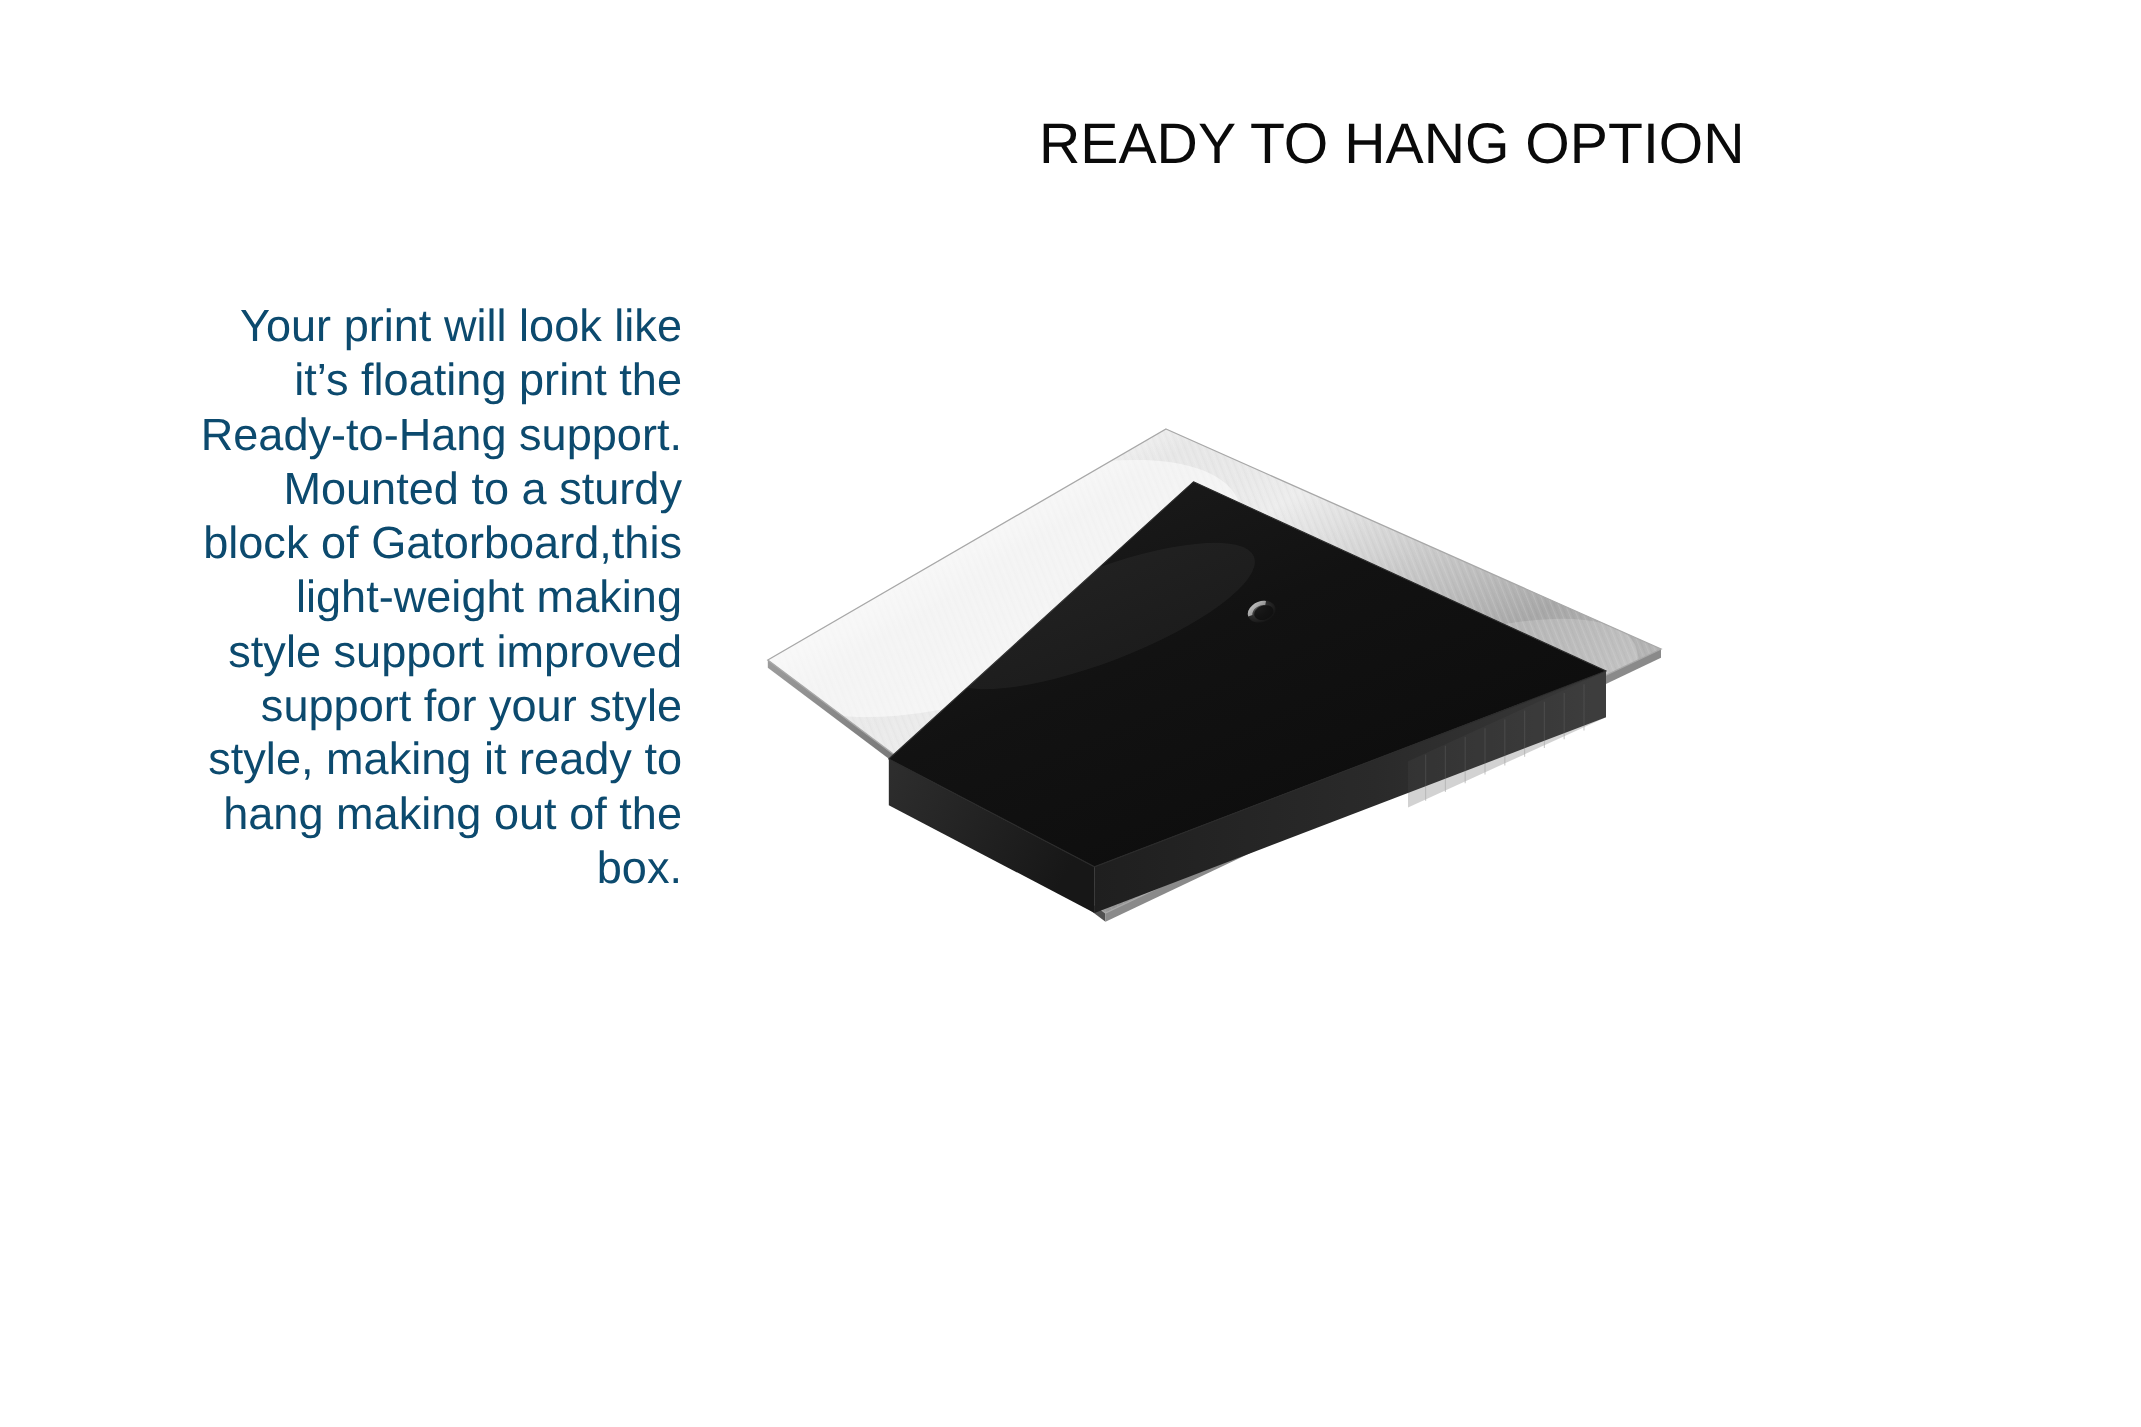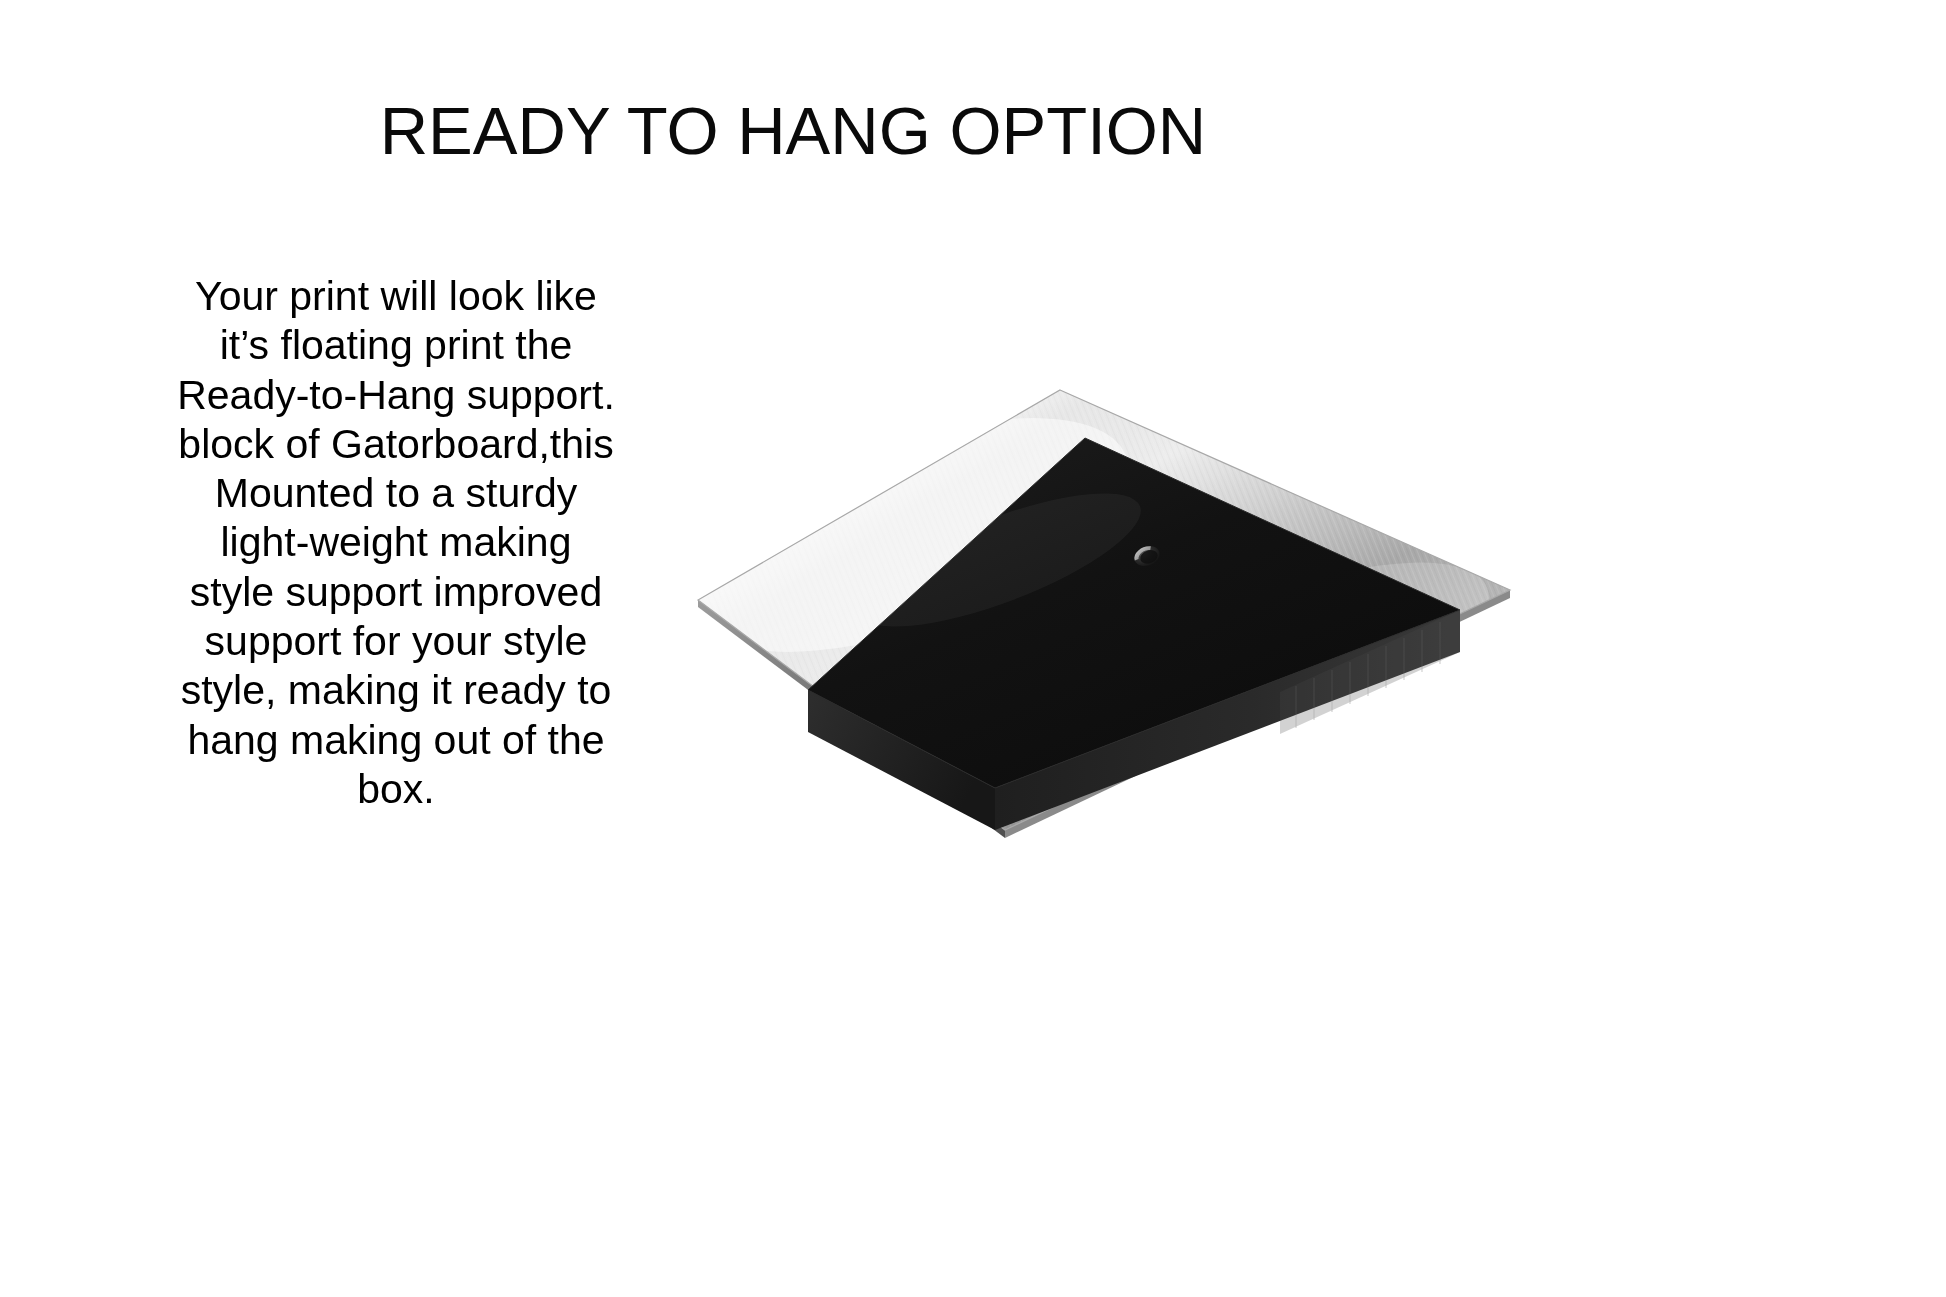--- a/index.html
+++ b/index.html
@@ -15,42 +15,42 @@
     font-family: "Liberation Sans", sans-serif;
     color: #000000;
   }
 
   
   #slide-title {
     position: absolute;
     left: 0;
     top: 88px;
     width: 1946px;
-    text-align: center;
-    font-size: 67px;
+    text-align: right;
+    font-size: 52px;
     line-height: 86px;
     font-weight: 400;
     letter-spacing: 0px;
     color: #0a0a0a;
     white-space: nowrap;
     padding-right: 360px;
     box-sizing: border-box;
   }
 
   
   #body-copy {
     position: absolute;
     left: 172px;
     top: 272px;
     width: 448px;
     font-size: 41px;
     line-height: 49.3px;
     font-weight: 400;
-    color: #000000;
-    text-align: center;
+    color: #0c4a6e;
+    text-align: right;
   }
   #body-copy .line {
     display: block;
     white-space: pre;
   }
 
   
   #product-photo {
     position: absolute;
     left: 660px;
@@ -67,22 +67,22 @@
 </style>
 </head>
 <body>
 
 <div id="slide-title">READY TO HANG OPTION</div>
 
 <div id="body-copy">
   <span class="line">Your print will look like</span>
   <span class="line">it’s floating print the</span>
   <span class="line">Ready-to-Hang support.</span>
+  <span class="line">Mounted to a sturdy</span>
   <span class="line">block of Gatorboard,this</span>
-  <span class="line">Mounted to a sturdy</span>
   <span class="line">light-weight making</span>
   <span class="line">style support improved</span>
   <span class="line">support for your style</span>
   <span class="line">style, making it ready to</span>
   <span class="line">hang making out of the</span>
   <span class="line">box.</span>
 </div>
 
 <div id="product-photo">
   <svg viewBox="0 0 880 480" xmlns="http://www.w3.org/2000/svg">

